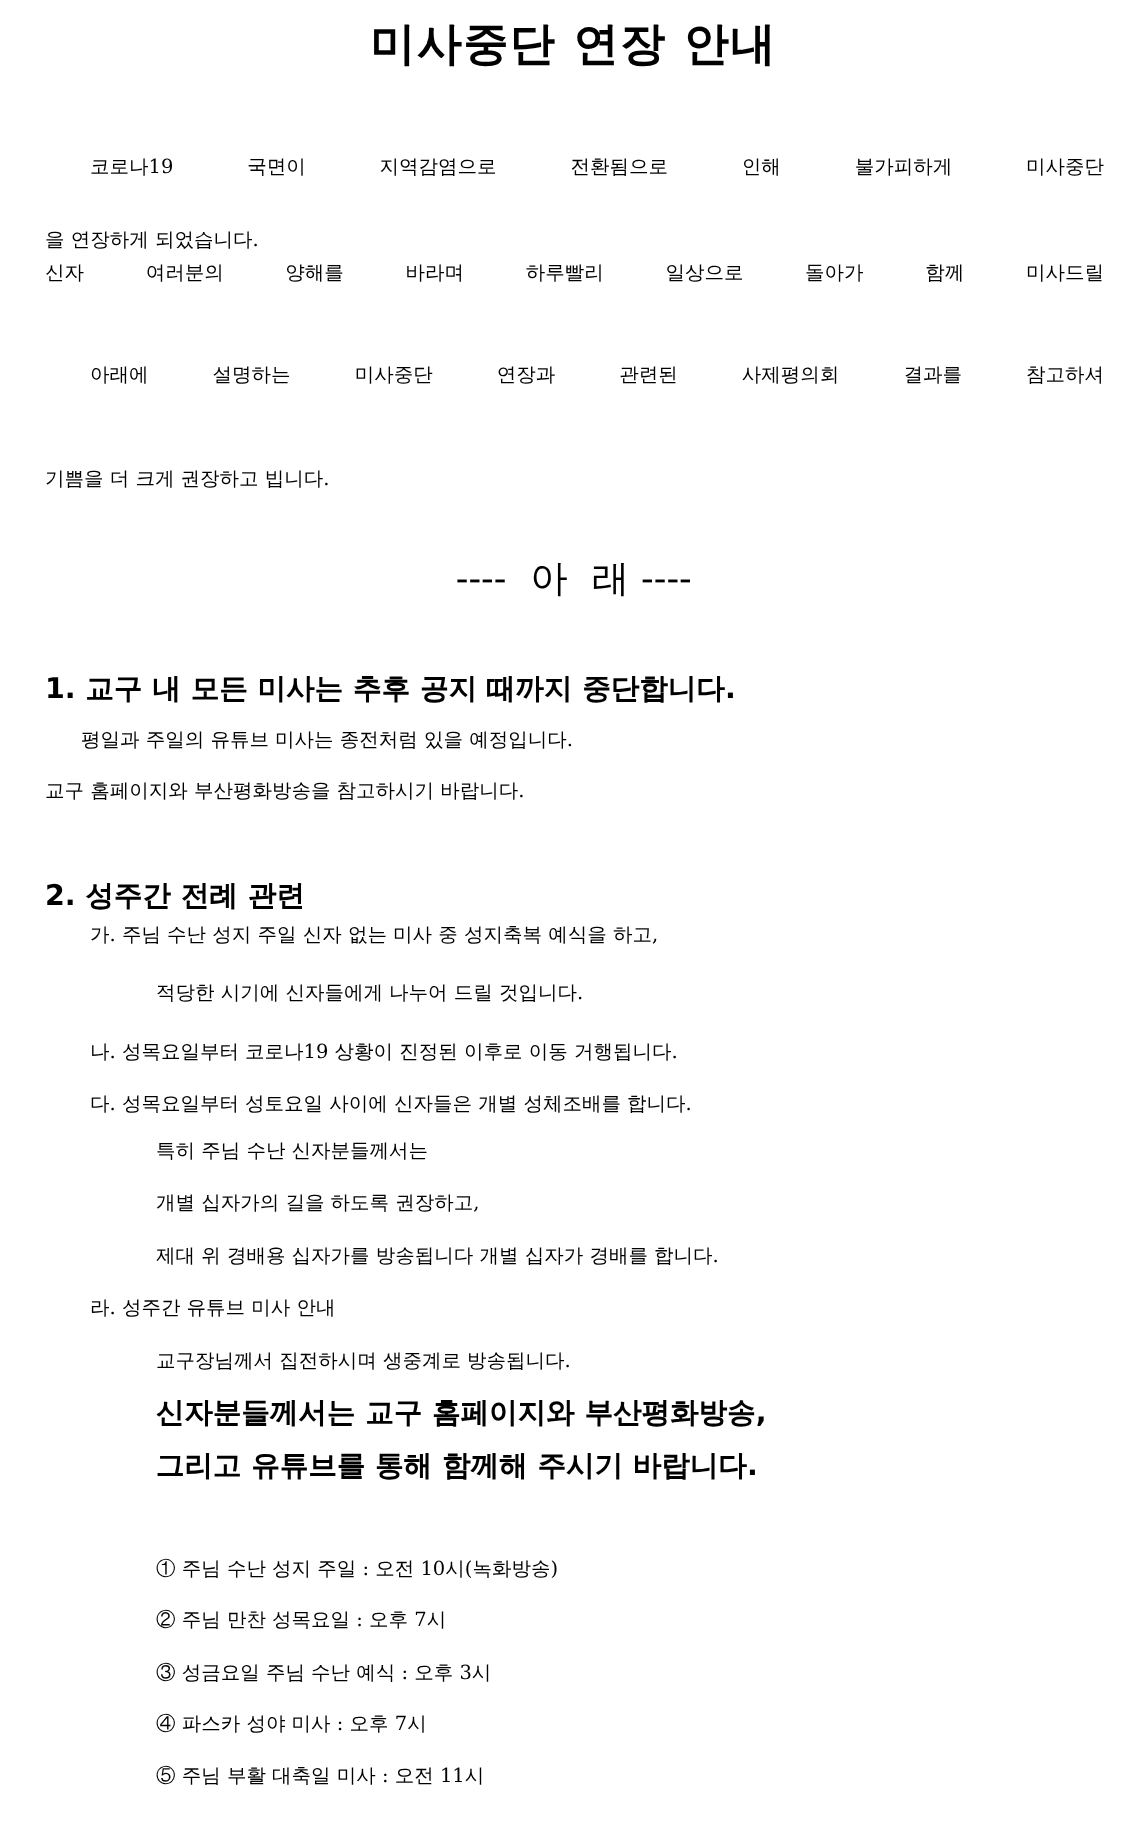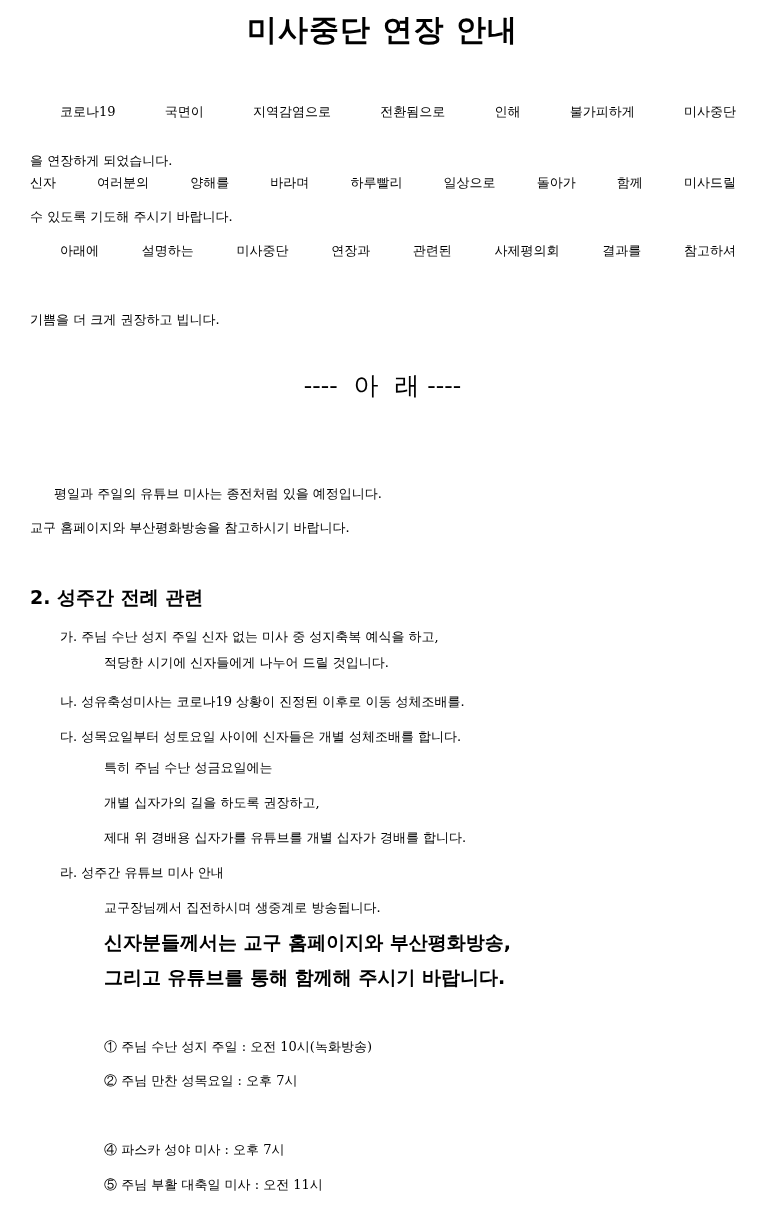--- a/index.html
+++ b/index.html
@@ -31,45 +31,46 @@
 <body>
 
 <div class="page">
 
   <div class="title">미사중단 연장 안내</div>
 
   <div class="line justify indent1" style="top:99px;width:676px;">코로나19 국면이 지역감염으로 전환됨으로 인해 불가피하게 미사중단</div>
   <div class="line" style="top:148px;">을 연장하게 되었습니다.</div>
 
   <div class="line justify" style="top:170px;">신자 여러분의 양해를 바라며 하루빨리 일상으로 돌아가 함께 미사드릴</div>
-  <div class="line" style="top:204px;">수 있도록 기도해 주시기 바랍니다.</div>
 
   <div class="line justify indent1" style="top:238px;width:676px;">아래에 설명하는 미사중단 연장과 관련된 사제평의회 결과를 참고하셔</div>
   <div class="line" style="top:307px;">기쁨을 더 크게 권장하고 빕니다.</div>
 
   <div class="divider">----  아  래 ----</div>
 
+  <div class="line bold" style="top:446px;">1. 교구 내 모든 미사는 추후 공지 때까지 중단합니다.</div>
   <div class="line" style="top:481px;margin-left:24px;">평일과 주일의 유튜브 미사는 종전처럼 있을 예정입니다.</div>
   <div class="line" style="top:515px;">교구 홈페이지와 부산평화방송을 참고하시기 바랍니다.</div>
 
   <div class="line bold" style="top:584px;">2. 성주간 전례 관련</div>
 
-  <div class="line indent1" style="top:624px;">가. 주님 수난 성지 주일 신자 없는 미사 중 성지축복 예식을 하고,</div>
+  <div class="line indent1" style="top:611px;">가. 주님 수난 성지 주일 신자 없는 미사 중 성지축복 예식을 하고,</div>
   <div class="line indent2" style="top:650px;">적당한 시기에 신자들에게 나누어 드릴 것입니다.</div>
 
-  <div class="line indent1" style="top:689px;">나. 성유축성미사는 코로나19 상황이 진정된 이후로 이동 성체조배를.</div>
+  <div class="line indent1" style="top:689px;">나. 성목요일부터 코로나19 상황이 진정된 이후로 이동 거행됩니다.</div>
 
   <div class="line indent1" style="top:724px;">다. 성목요일부터 성토요일 사이에 신자들은 개별 성체조배를 합니다.</div>
-  <div class="line indent2" style="top:755px;">특히 주님 수난 성금요일에는</div>
+  <div class="line indent2" style="top:755px;">특히 주님 수난 신자분들께서는</div>
   <div class="line indent2" style="top:790px;">개별 십자가의 길을 하도록 권장하고,</div>
-  <div class="line indent2" style="top:825px;">제대 위 경배용 십자가를 유튜브를 개별 십자가 경배를 합니다.</div>
+  <div class="line indent2" style="top:825px;">제대 위 경배용 십자가를 방송됩니다 개별 십자가 경배를 합니다.</div>
 
   <div class="line indent1" style="top:860px;">라. 성주간 유튜브 미사 안내</div>
   <div class="line indent2" style="top:895px;">교구장님께서 집전하시며 생중계로 방송됩니다.</div>
   <div class="line indent2 bold" style="top:929px;">신자분들께서는 교구 홈페이지와 부산평화방송,</div>
   <div class="line indent2 bold" style="top:964px;">그리고 유튜브를 통해 함께해 주시기 바랍니다.</div>
 
   <div class="line indent2" style="top:1034px;">① 주님 수난 성지 주일 : 오전 10시(녹화방송)</div>
   <div class="line indent2" style="top:1068px;">② 주님 만찬 성목요일 : 오후 7시</div>
+  <div class="line indent2" style="top:1103px;">③ 성금요일 주님 수난 예식 : 오후 3시</div>
   <div class="line indent2" style="top:1137px;">④ 파스카 성야 미사 : 오후 7시</div>
   <div class="line indent2" style="top:1172px;">⑤ 주님 부활 대축일 미사 : 오전 11시</div>
 
 </div>
 
 </body></html>

